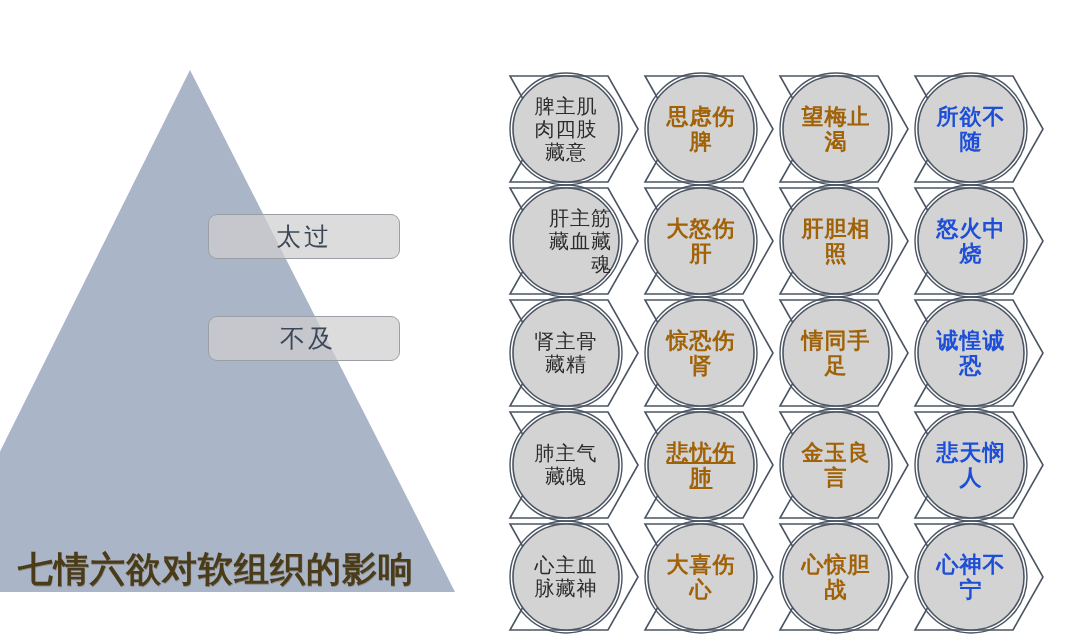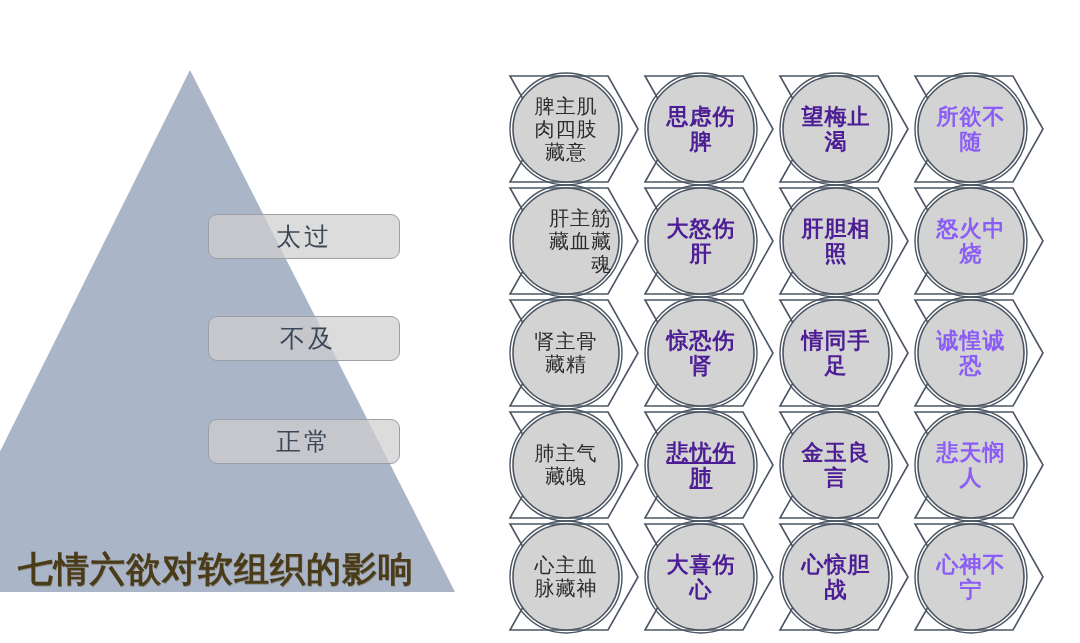--- a/index.html
+++ b/index.html
@@ -91,49 +91,46 @@
   }
   .cell-label.col-src {
     font-size: 20px;
     font-weight: normal;
     color: #2b2b2b;
     letter-spacing: 1px;
   }
   .cell-label.col-mid {
     font-size: 22px;
     font-weight: bold;
-    color: #4c1d95;
+    color: #a16207;
     letter-spacing: 1px;
   }
   .cell-label.col-red {
     font-size: 22px;
     font-weight: bold;
-    color: #8b5cf6;
+    color: #1d4ed8;
     letter-spacing: 1px;
   }
 </style>
 </head>
 <body>
 
 <div id="stage">
 
   <div id="pyramid-panel">
 
     <svg id="pyramid-svg" width="500" height="643">
       <polygon id="pyramid-poly" points="190,70 455,592 -70,592" fill="#abb5c8"></polygon>
     </svg>
 
     <div class="level-box" id="level-box-0">
       <span class="level-label">太过</span>
     </div>
     <div class="level-box" id="level-box-1">
       <span class="level-label">不及</span>
-    </div>
-    <div class="level-box" id="level-box-2">
-      <span class="level-label">正常</span>
     </div>
 
     <div id="pyramid-title">七情六欲对软组织的影响</div>
   </div>
 
   <div id="grid-panel">
     <svg id="grid-svg" width="582" height="643">
         <polygon points="12,60 110,60 140,113 110,166 12,166 42,113" fill="#ffffff" stroke="#4b5563" stroke-width="1.6"></polygon>
         <polygon points="147,60 245,60 275,113 245,166 147,166 177,113" fill="#ffffff" stroke="#4b5563" stroke-width="1.6"></polygon>
         <polygon points="282,60 380,60 410,113 380,166 282,166 312,113" fill="#ffffff" stroke="#4b5563" stroke-width="1.6"></polygon>

